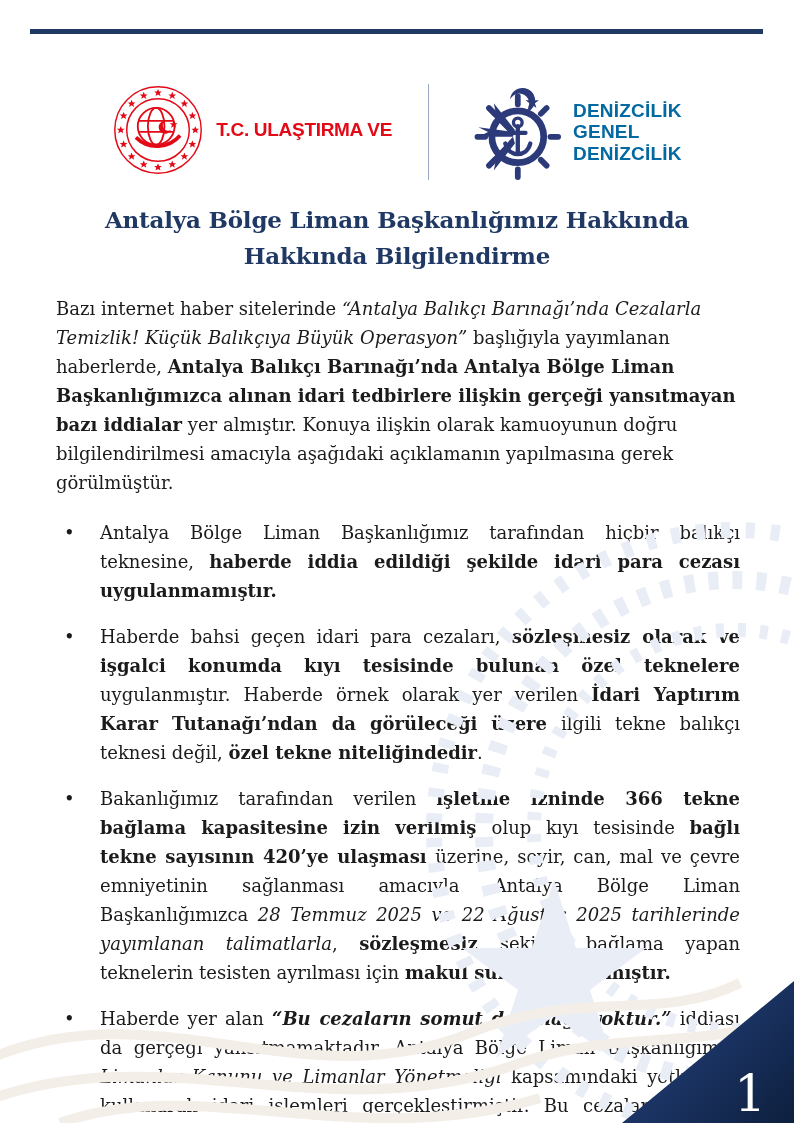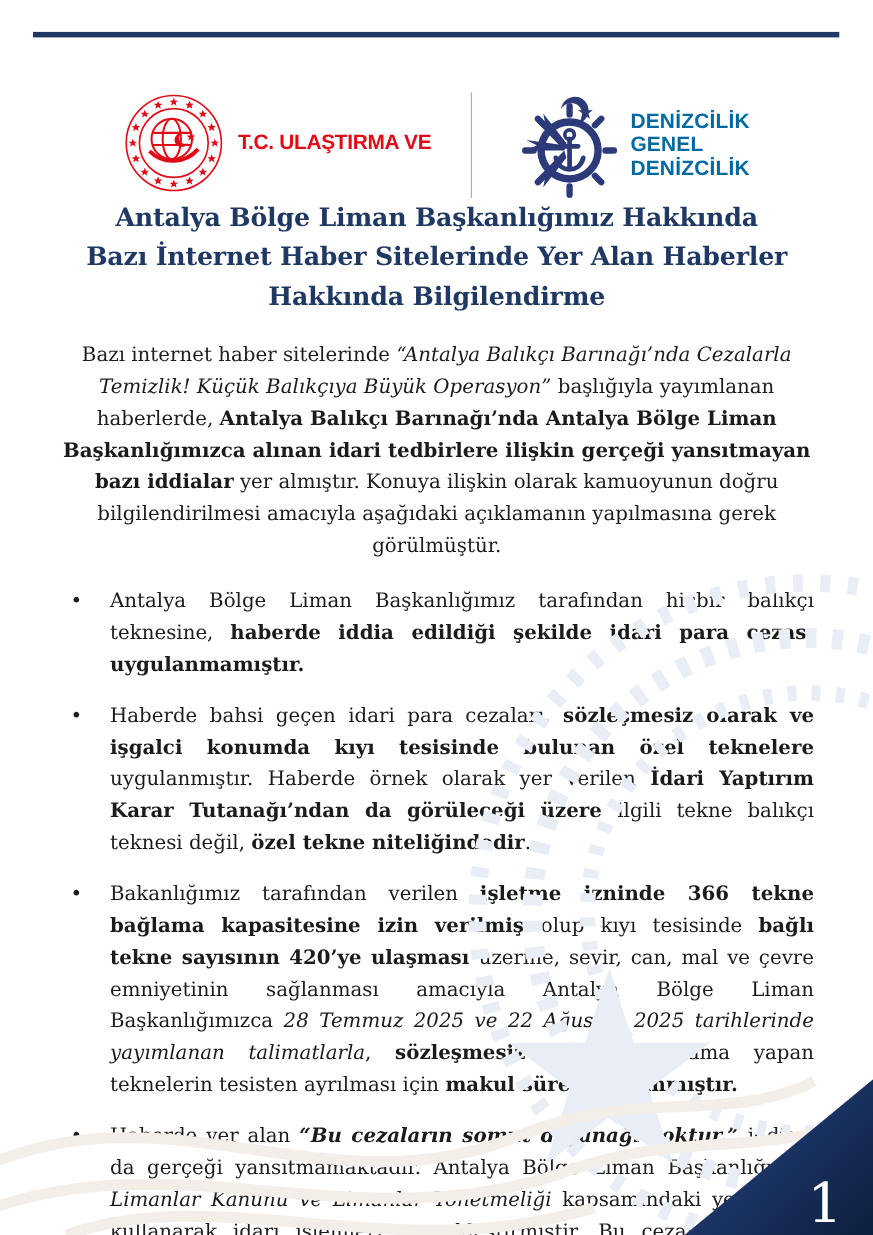--- a/index.html
+++ b/index.html
@@ -19,25 +19,25 @@
 
   
   .header{position:relative;margin-top:84px;display:flex;justify-content:center;align-items:flex-start;gap:22px;}
   .logo-block{display:flex;align-items:center;gap:12px;}
   .logo-text{font-family:"Liberation Sans","DejaVu Sans",sans-serif;font-weight:bold;line-height:1.14;letter-spacing:-0.3px;}
   .ministry-text{color:#E30A17;font-size:19px;}
   .directorate-text{color:#0369a1;font-size:19px;letter-spacing:0.2px;}
   .divider{width:1px;height:96px;background:#9aa7c4;margin:0 14px;}
 
   
-  .title{text-align:center;color:#1F3864;font-weight:bold;
+  .title{margin-top:22px;text-align:center;color:#1F3864;font-weight:bold;
          font-size:23px;line-height:36px;letter-spacing:-0.2px;}
 
   
-  .intro{margin:20px 56px 0 56px;text-align:center;font-size:18px;line-height:29px;}
+  .intro{margin:20px 56px 0 56px;font-size:18px;line-height:29px;}
 
   
   .bullets{margin:21px 54px 0 64px;}
   .bullet{display:flex;margin-bottom:17px;}
   .bullet-marker{width:36px;flex:0 0 36px;font-size:18px;line-height:29px;}
   .bullet-text{flex:1;text-align:justify;font-size:18px;line-height:29px;}
 
   .run-r{font-weight:normal;font-style:normal;}
   .run-b{font-weight:bold;}
   .run-i{font-style:italic;}
@@ -147,21 +147,20 @@
       <div class="logo-text directorate-text">
         <div>DENİZCİLİK</div>
         <div>GENEL</div>
         <div>DENİZCİLİK</div>
       </div>
     </div>
   </div>
 
   <div class="title">
     <div>Antalya Bölge Liman Başkanlığımız Hakkında</div>
-    <div>Bazı İnternet Haber Sitelerinde Yer Alan Haberler</div>
     <div>Hakkında Bilgilendirme</div>
   </div>
 
   <div class="intro"><span class="run-r">Bazı internet haber sitelerinde </span><span class="run-i">“Antalya Balıkçı Barınağı’nda Cezalarla Temizlik! Küçük Balıkçıya Büyük Operasyon”</span><span class="run-r"> başlığıyla yayımlanan haberlerde, </span><span class="run-b">Antalya Balıkçı Barınağı’nda Antalya Bölge Liman Başkanlığımızca alınan idari tedbirlere ilişkin gerçeği yansıtmayan bazı iddialar</span><span class="run-r"> yer almıştır. Konuya ilişkin olarak kamuoyunun doğru bilgilendirilmesi amacıyla aşağıdaki  açıklamanın yapılmasına gerek görülmüştür.</span></div>
 
   <div class="bullets">
     <div class="bullet">
       <div class="bullet-marker">•</div>
       <div class="bullet-text"><span class="run-r">Antalya Bölge Liman Başkanlığımız tarafından hiçbir balıkçı teknesine, </span><span class="run-b">haberde iddia edildiği şekilde idari para cezası uygulanmamıştır.</span></div>
     </div>

